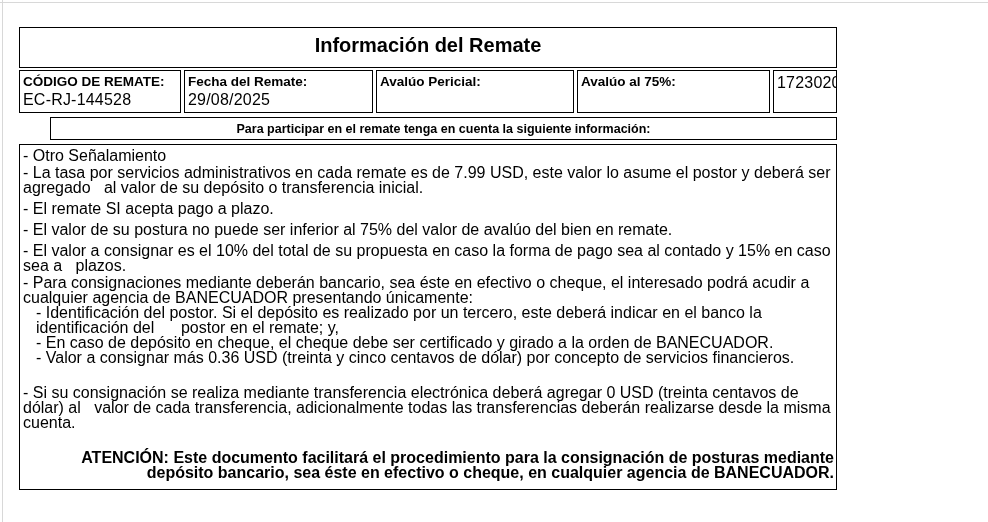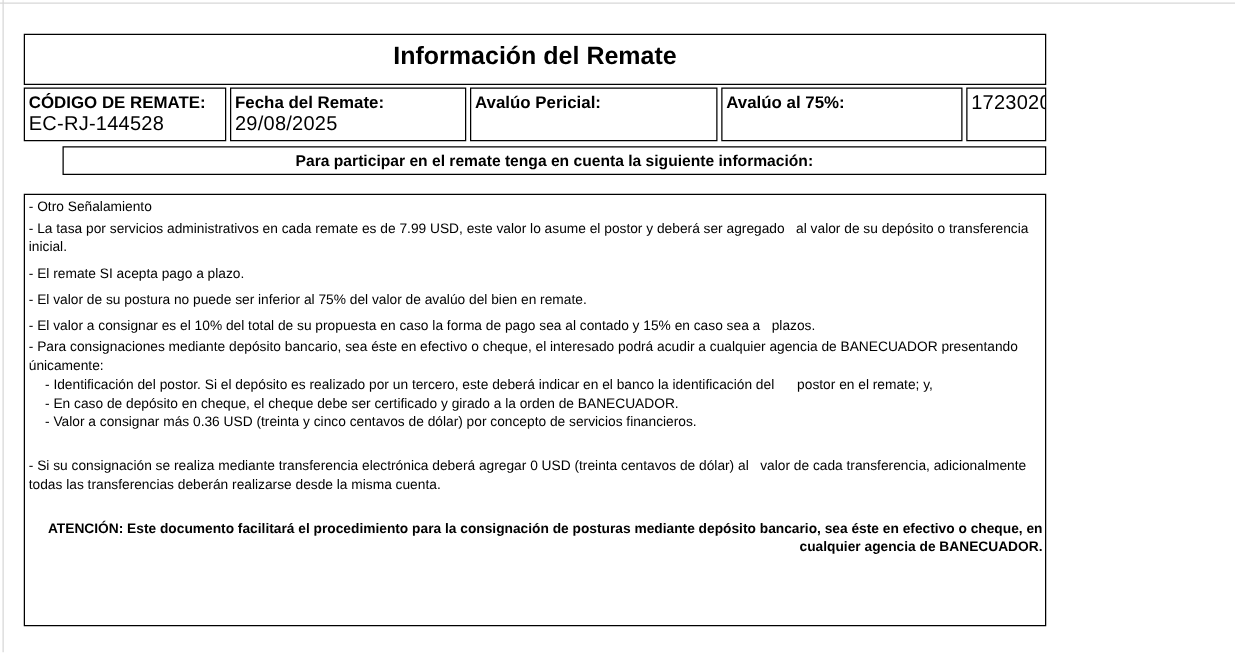--- a/index.html
+++ b/index.html
@@ -58,24 +58,24 @@
     letter-spacing: 0.2px;
     white-space: nowrap;
   }
   .subtitle-box {
     margin-top: 4px;
     height: 23px;
     display: flex; align-items: center; justify-content: center; margin-left: 31px;
   }
   .subtitle { font-size: 12.5px; font-weight: bold; }
   .body-box {
-    margin-top: 15px;
+    margin-top: 4px;
     height: 346px;
     padding: 3px 2px 0 3px;
-    font-size: 11px;
+    font-size: 16px;
     line-height: 15px;
   }
   .para { white-space: pre-wrap; margin: 0; }
   .sp-first  { margin-top: 0; }
   .sp-none   { margin-top: 0; }
   .sp-tight  { margin-top: 2px; }
   .sp-normal { margin-top: 6px; }
   .sp-large  { margin-top: 20px; }
   .indent { padding-left: 13px; }
   .bold { font-weight: bold; text-align: right; }
@@ -115,21 +115,21 @@
   <div class="box subtitle-box">
     <span class="subtitle">Para participar en el remate tenga en cuenta la siguiente información:</span>
   </div>
 
   <div class="box body-box">
       <div class="para sp-first">- Otro Señalamiento</div>
       <div class="para sp-tight">- La tasa por servicios administrativos en cada remate es de 7.99 USD, este valor lo asume el postor y deberá ser agregado   al valor de su depósito o transferencia inicial.</div>
       <div class="para sp-normal">- El remate SI acepta pago a plazo.</div>
       <div class="para sp-normal">- El valor de su postura no puede ser inferior al 75% del valor de avalúo del bien en remate.</div>
       <div class="para sp-normal">- El valor a consignar es el 10% del total de su propuesta en caso la forma de pago sea al contado y 15% en caso sea a   plazos.</div>
-      <div class="para sp-tight">- Para consignaciones mediante depósito bancario, sea éste en efectivo o cheque, el interesado podrá acudir a cualquier agencia de BANECUADOR presentando únicamente:</div>
+      <div class="para sp-tight">- Para consignaciones mediante deberán bancario, sea éste en efectivo o cheque, el interesado podrá acudir a cualquier agencia de BANECUADOR presentando únicamente:</div>
       <div class="para sp-none indent">- Identificación del postor. Si el depósito es realizado por un tercero, este deberá indicar en el banco la identificación del      postor en el remate; y,</div>
       <div class="para sp-none indent">- En caso de depósito en cheque, el cheque debe ser certificado y girado a la orden de BANECUADOR.</div>
       <div class="para sp-none indent">- Valor a consignar más 0.36 USD (treinta y cinco centavos de dólar) por concepto de servicios financieros.</div>
       <div class="para sp-large">- Si su consignación se realiza mediante transferencia electrónica deberá agregar 0 USD (treinta centavos de dólar) al   valor de cada transferencia, adicionalmente todas las transferencias deberán realizarse desde la misma cuenta.</div>
       <div class="para sp-large bold"> ATENCIÓN: Este documento facilitará el procedimiento para la consignación de posturas mediante depósito bancario, sea éste en efectivo o cheque, en cualquier agencia de BANECUADOR.</div>
     </div>
 
 </div>
 
 </body></html>

